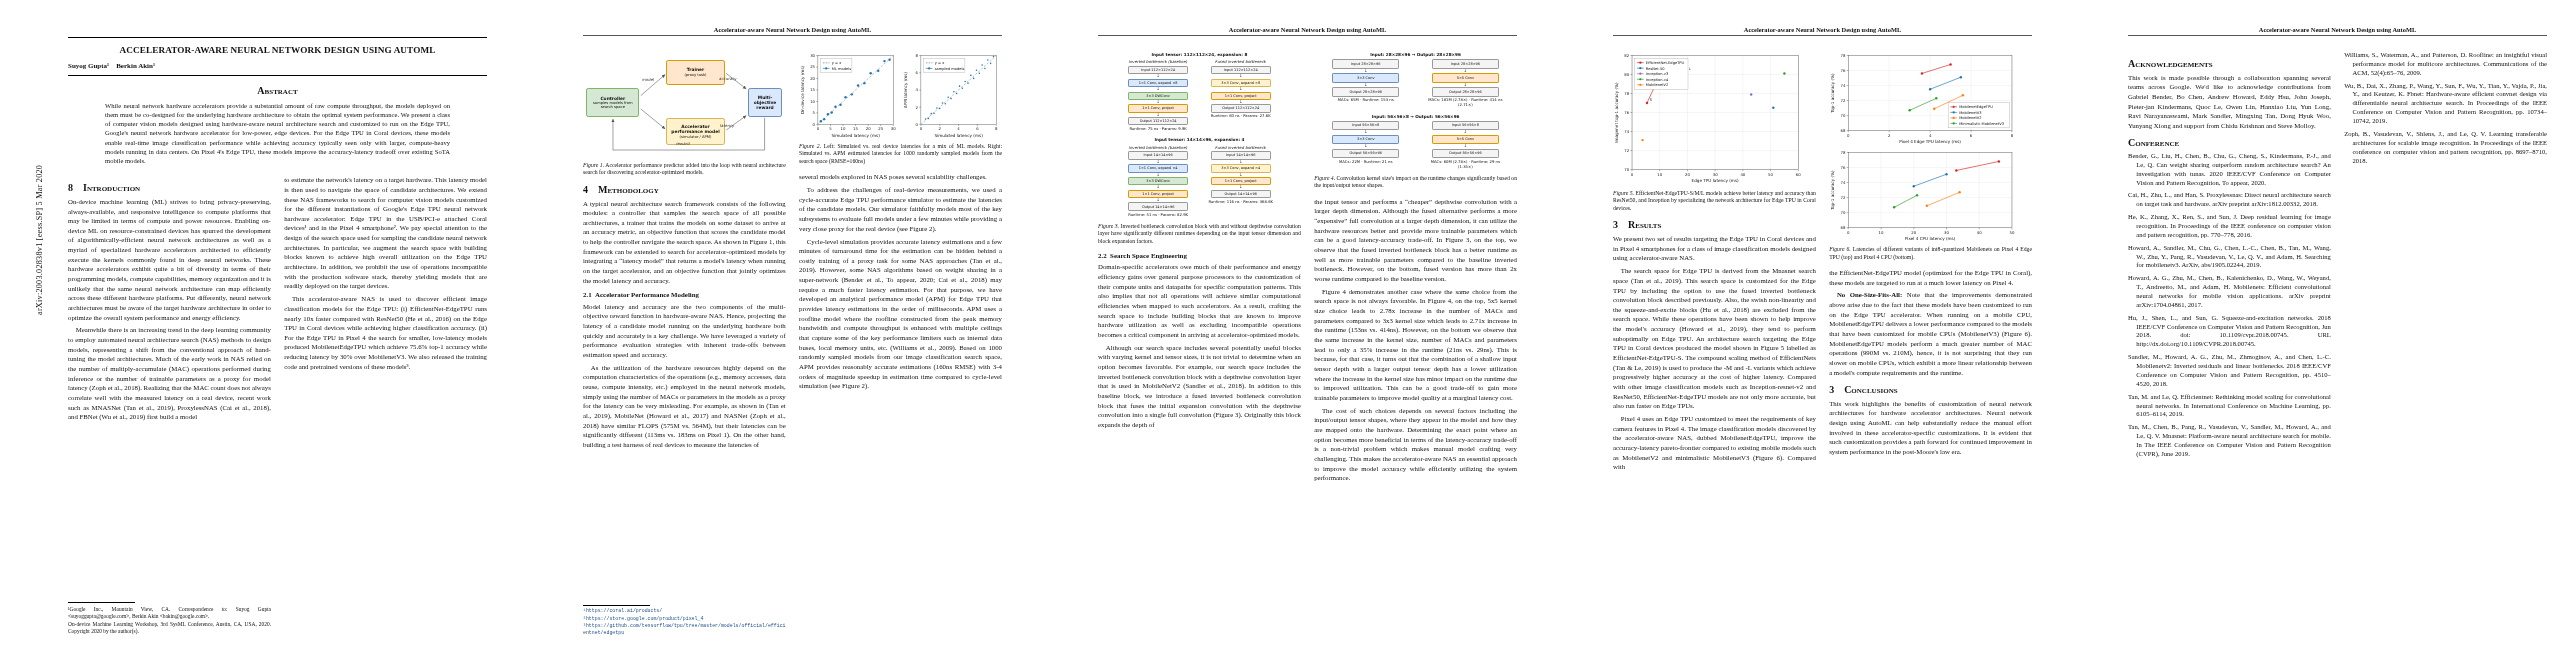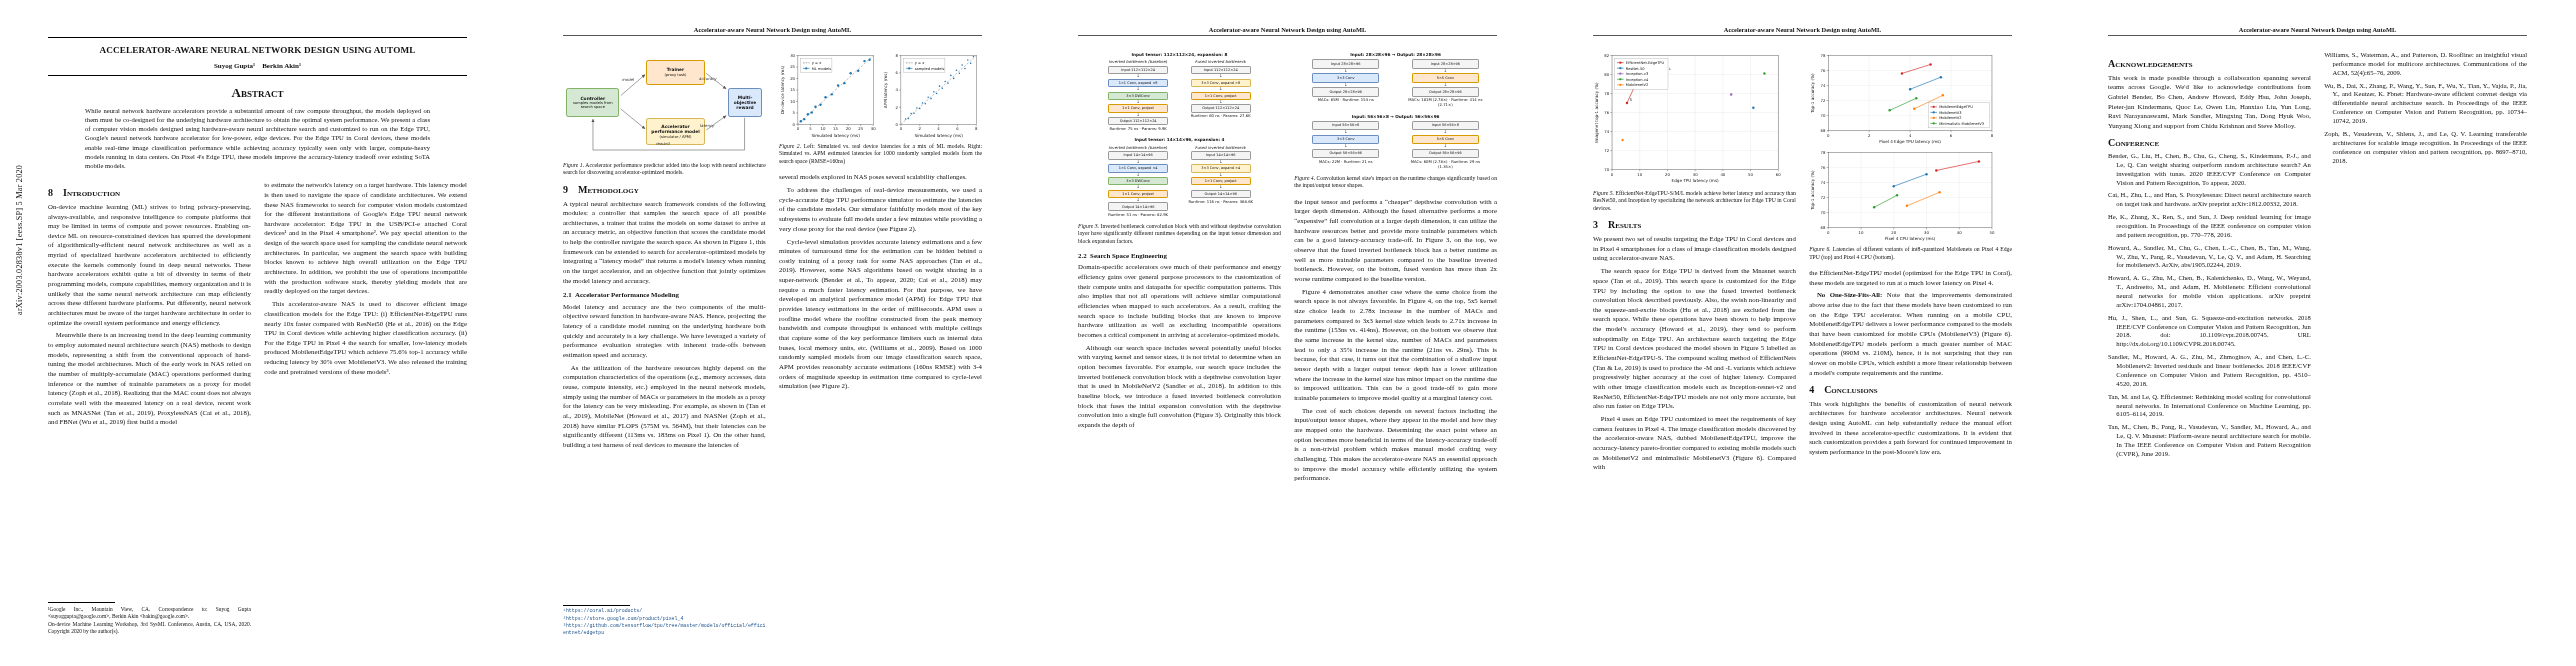--- a/index.html
+++ b/index.html
@@ -1,27 +1,27 @@
 <!DOCTYPE html>
 <html style="font-size:9px"><head>
 <meta charset="utf-8">
 <style>
   * { margin:0; padding:0; box-sizing:border-box; }
   html,body { width:2576px; height:667px; }
   body { background:#fff; font-family:"Liberation Serif","DejaVu Serif",serif; color:#111; }
-  .canvas { display:flex; width:2576px; height:617px; background:#fff; }
+  .canvas { display:flex; width:2576px; height:617px; background:#fff;padding-left:20px; }
   .page { position:relative; width:515px; height:667px; background:#fff; overflow:hidden; padding:33px 48px 31px; flex:0 0 auto; }
   .page.pmid { padding-top:51px; }
   .runhead { position:absolute; top:25.6px; left:48px; right:48px; text-align:center; font-weight:bold; font-size:6.4px; padding-bottom:2.2px; border-bottom:0.4px solid #555; }
   .arxiv { position:absolute; left:14.5px; top:315px; transform-origin:0 0; transform:rotate(-90deg); font-size:8.3px; letter-spacing:0.2px; color:#111; white-space:nowrap; }
   .prule1 { border-top:0.9px solid #000; margin-top:4.4px; }
   .ptitle { text-transform:uppercase; font-weight:bold; font-size:9.2px; text-align:center; letter-spacing:0.1px; margin:6.7px 0 6.7px; }
-  .pauthors { text-align:center; font-weight:bold; font-size:7px; margin-bottom:3.3px; }
+  .pauthors { text-align:left; font-weight:bold; font-size:7px; margin-bottom:3.3px; }
   .prule2 { border-top:0.5px solid #000; margin:5.6px 0 0; }
-  .pabs-h { text-align:center; font-variant:small-caps; font-weight:bold; font-size:13px; margin:9px 0 4.4px; }
+  .pabs-h { text-align:center; font-variant:small-caps; font-weight:bold; font-size:10px; margin:9px 0 4.4px; }
   .pabs { width:345px; margin:0 auto 10px; font-size:6.6px; line-height:1.4; text-align:justify; }
   .cols { display:flex; gap:13.3px; }
   .col { width:203px; }
   .h1 { font-variant:small-caps; font-weight:bold; font-size:10px; margin:6.7px 0 3.9px; }
   .h2 { font-weight:bold; font-size:6.9px; margin:6.1px 0 3.3px; }
   .para { font-size:6.8px; line-height:1.42; text-align:justify; margin:0 0 3.3px; }
   .ind { text-indent:7.8px; }
   .caption { font-size:5.7px; line-height:1.32; margin:3.9px 0 6.7px; text-align:justify; color:#111; }
   .figure { margin-bottom:2.2px; }
   .fnblock { position:absolute; left:48px; bottom:30px; width:203px; font-size:5.4px; line-height:1.3; }
@@ -127,21 +127,21 @@
             <div class="f1box f1-blue" style="left:165px;top:37px;width:34px;height:29px">
               <b>Multi-objective reward</b>
             </div>
             <div class="f1lbl" style="left:59px;top:25.6px">model</div>
             <div class="f1lbl" style="left:136px;top:24.5px">accuracy</div>
             <div class="f1lbl" style="left:137px;top:72px">latency</div>
             <div class="f1lbl" style="left:93px;top:90px">reward</div>
           </div>
           <div class="caption"><i>Figure 1.</i> <span>Accelerator performance predictor added into the loop with neural architecture search for discovering accelerator-optimized models.</span></div>
         </div>
-        <div class="h1">9 Methodology</div>
+        <div class="h1">4 Methodology</div>
         <p class="para">A typical neural architecture search framework consists of the following modules: a controller that samples the search space of all possible architectures, a trainer that trains the models on some dataset to arrive at an accuracy metric, an objective function that scores the candidate model to help the controller navigate the search space. As shown in Figure 1, this framework can be extended to search for accelerator-optimized models by integrating a “latency model” that returns a model's latency when running on the target accelerator, and an objective function that jointly optimizes the model latency and accuracy.</p>
         <div class="h2">2.1 Accelerator Performance Modeling</div>
         <p class="para">Model latency and accuracy are the two components of the multi-objective reward function in hardware-aware NAS. Hence, projecting the latency of a candidate model running on the underlying hardware both quickly and accurately is a key challenge. We have leveraged a variety of performance evaluation strategies with inherent trade-offs between estimation speed and accuracy.</p>
         <p class="para ind">As the utilization of the hardware resources highly depend on the computation characteristics of the operations (e.g., memory accesses, data reuse, compute intensity, etc.) employed in the neural network models, simply using the number of MACs or parameters in the models as a proxy for the latency can be very misleading. For example, as shown in (Tan et al., 2019), MobileNet (Howard et al., 2017) and NASNet (Zoph et al., 2018) have similar FLOPS (575M vs. 564M), but their latencies can be significantly different (113ms vs. 183ms on Pixel 1). On the other hand, building a test harness of real devices to measure the latencies of</p>
       </div>
       <div class="col">
         <div class="figure">
           <div class="fig2row">
             <svg width="100" height="88" viewBox="0 0 180 158">
                 <rect x="34" y="8" width="136" height="124" fill="none" stroke="#555" stroke-width="0.8"></rect>
@@ -599,21 +599,21 @@
                 <circle cx="235.28" cy="80.07999999999996" r="2.2" fill="#ff7f0e"></circle>
                 <polyline points="116.9,107.3 158.3,85.5" fill="none" stroke="#2ca02c" stroke-width="1.2"></polyline>
                 <circle cx="116.88000000000001" cy="107.27999999999996" r="2.2" fill="#2ca02c"></circle>
                 <circle cx="158.32" cy="85.52000000000004" r="2.2" fill="#2ca02c"></circle>
               </svg>
           </div>
           <div class="caption"><i>Figure 6.</i> <span>Latencies of different variants of int8-quantized Mobilenets on Pixel 4 Edge TPU (top) and Pixel 4 CPU (bottom).</span></div>
         </div>
         <p class="para">the EfficientNet-EdgeTPU model (optimized for the Edge TPU in Coral), these models are targeted to run at a much lower latency on Pixel 4.</p>
         <p class="para ind"><b>No One-Size-Fits-All:</b> <span>Note that the improvements demonstrated above arise due to the fact that these models have been customized to run on the Edge TPU accelerator. When running on a mobile CPU, MobilenetEdgeTPU delivers a lower performance compared to the models that have been customized for mobile CPUs (MobilenetV3) (Figure 6). MobilenetEdgeTPU models perform a much greater number of MAC operations (990M vs. 210M), hence, it is not surprising that they run slower on mobile CPUs, which exhibit a more linear relationship between a model's compute requirements and the runtime.</span></p>
-        <div class="h1">4 Conclusions</div>
+        <div class="h1">3 Conclusions</div>
         <p class="para">This work highlights the benefits of customization of neural network architectures for hardware accelerator architectures. Neural network design using AutoML can help substantially reduce the manual effort involved in these accelerator-specific customizations. It is evident that such customization provides a path forward for continued improvement in system performance in the post-Moore's law era.</p>
       </div>
     </div>
   </div>
 
   <div class="page pmid">
     <div class="runhead">Accelerator-aware Neural Network Design using AutoML</div>
     <div class="cols">
       <div class="col">
         <div class="h1">Acknowledgements</div>

